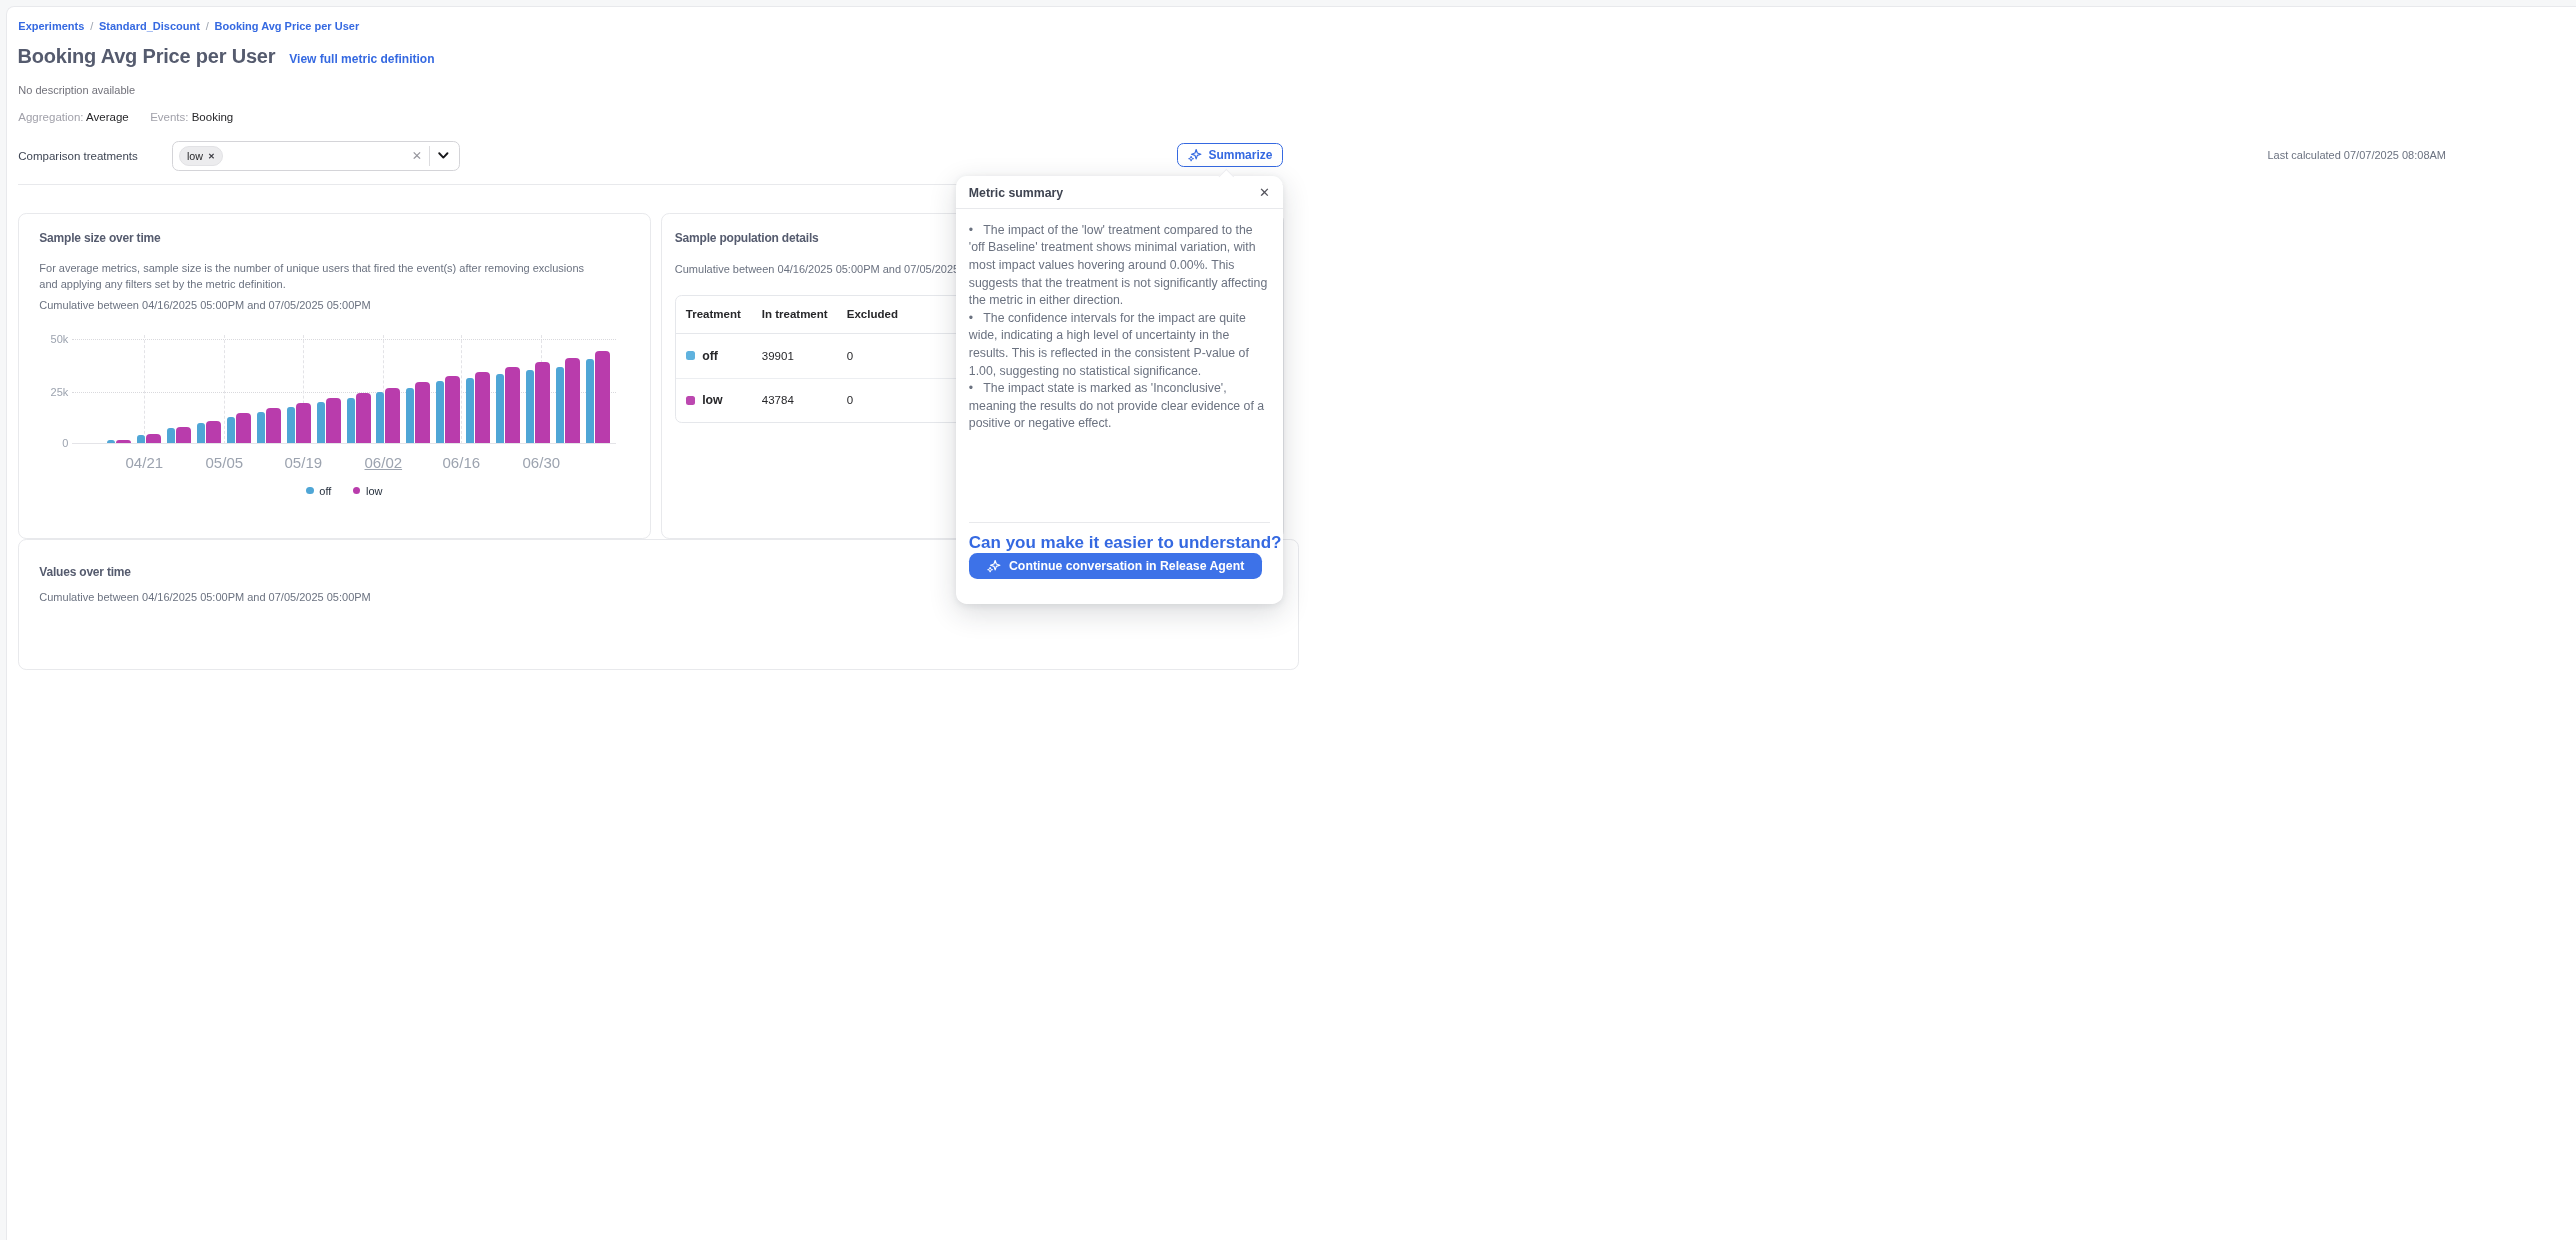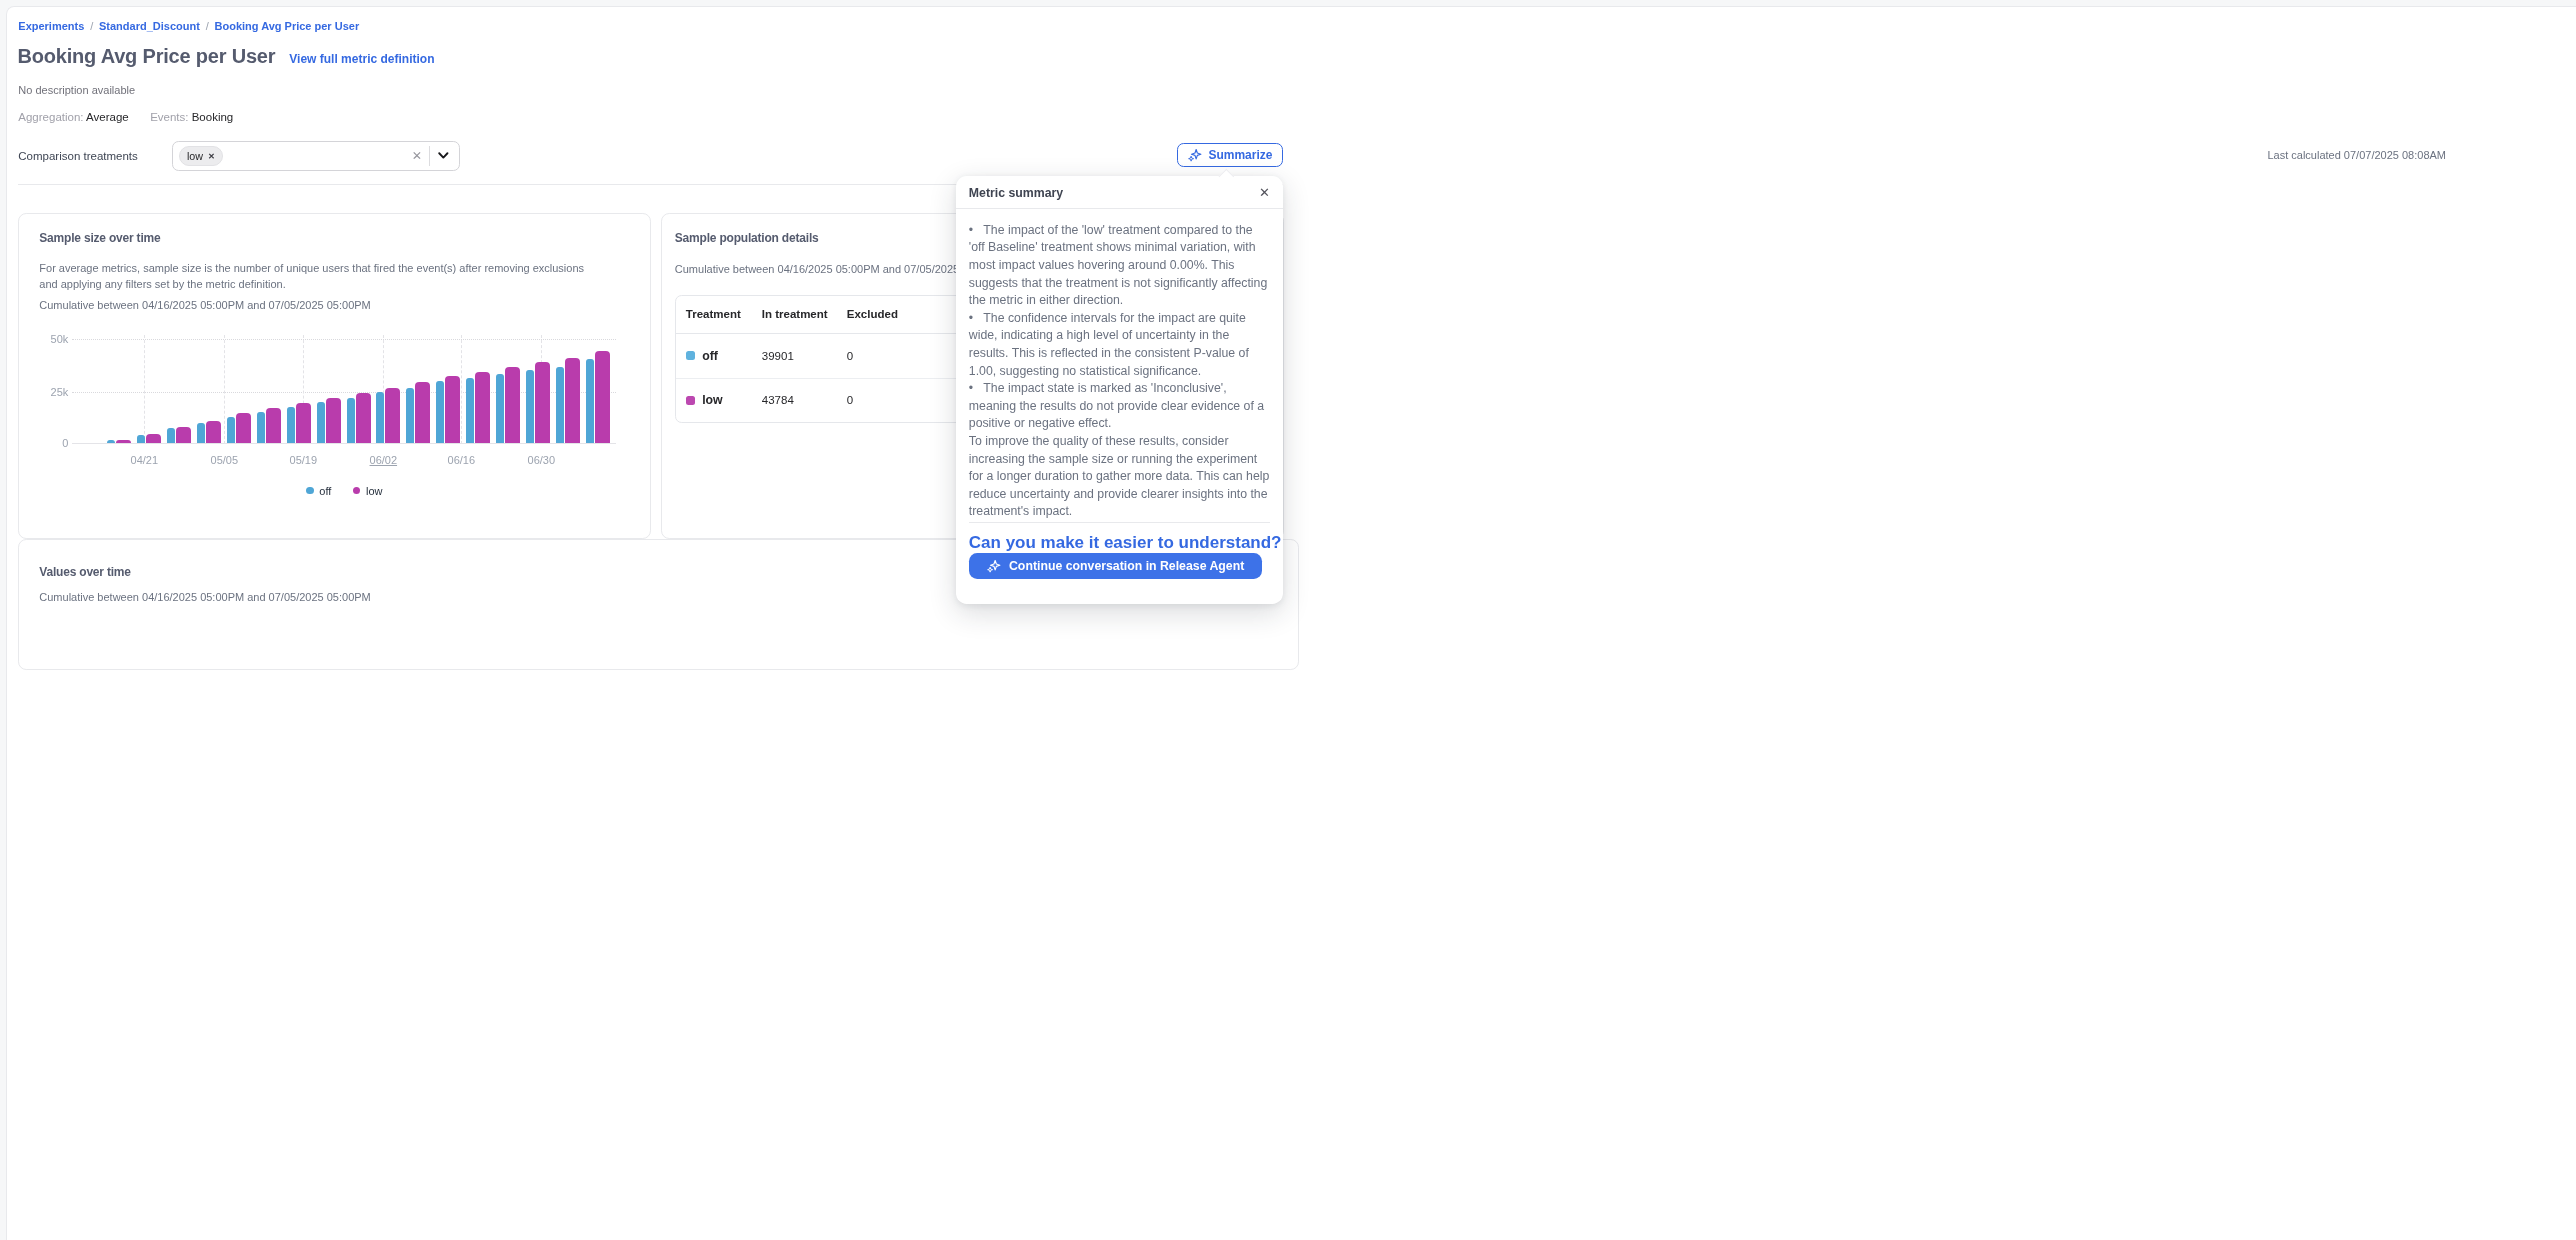--- a/index.html
+++ b/index.html
@@ -55,21 +55,21 @@
   
   .plot { position:absolute; left:53px; top:121px; width:544px; height:109px; }
   .ytick { position:absolute; left:-43px; width:39px; text-align:right; font-size:11px; color:#9ca3af; }
   .gridh { position:absolute; left:0; right:0; border-top:1.2px dotted #d9d9dd; }
   .gridv { position:absolute; top:0; bottom:0; border-left:1.2px dashed #e3e3e7; }
   .baseline { position:absolute; left:0; right:0; bottom:0; height:1.2px; background:#e4e4e8; }
   .pair { position:absolute; bottom:0.8px; display:flex; align-items:flex-end; gap:1.6px; }
   .bar { display:block; }
   .bar.off { width:7.4px; border-radius:2.9px 2.9px 0 0; }
   .bar.low { width:15px; border-radius:4.1px 4.1px 0 0; }
-  .xtick { position:absolute; top:119px; transform:translateX(-50%); font-size:11px; color:#9ca3af; }
+  .xtick { position:absolute; top:119px; transform:translateX(-50%); font-size:15px; color:#9ca3af; }
   .legend { position:absolute; left:0; right:0; top:150px; display:flex; justify-content:center; gap:21.4px; }
   .legend-item { display:flex; align-items:center; gap:5.8px; font-size:11px; color:#1f2937; cursor:pointer; }
   .dot { width:7.4px; height:7.4px; border-radius:50%; }
 
   #card-population { left:654px; top:206px; width:623px; height:326px; }
   #card-population .card-title { position:absolute; left:13px; top:17px; }
   #card-population .range { position:absolute; left:13px; top:47px; white-space:nowrap; }
   .ptable { position:absolute; left:13px; top:81px; width:596px; border:0.8px solid #e5e7eb;
     border-radius:6.6px; overflow:hidden; background:#fff; }
   .trow { display:grid; grid-template-columns:76px 85px 90px 1fr; padding:0 10px; align-items:center; }
@@ -300,21 +300,20 @@
     <div class="notch"></div>
     <div class="pop-head">
       <div class="pop-title">Metric summary</div>
       <div class="pop-close">✕</div>
     </div>
     <div class="pop-div"></div>
     <div class="pop-body" id="summary-body">
         <p>•&nbsp;&nbsp;&nbsp;The impact of the 'low' treatment compared to the 'off Baseline' treatment shows minimal variation, with most impact values hovering around 0.00%. This suggests that the treatment is not significantly affecting the metric in either direction.</p>
         <p>•&nbsp;&nbsp;&nbsp;The confidence intervals for the impact are quite wide, indicating a high level of uncertainty in the results. This is reflected in the consistent P-value of 1.00, suggesting no statistical significance.</p>
         <p>•&nbsp;&nbsp;&nbsp;The impact state is marked as 'Inconclusive', meaning the results do not provide clear evidence of a positive or negative effect.</p>
-        <p>To improve the quality of these results, consider increasing the sample size or running the experiment for a longer duration to gather more data. This can help reduce uncertainty and provide clearer insights into the treatment's impact.</p>
       </div>
     <div class="pop-div2"></div>
     <a class="pop-question">Can you make it easier to understand?</a>
     <button class="cta">
       <span class="icon-sparkle">
         <svg width="14" height="14" viewBox="0 0 18 18">
             <path d="M10.5 2 L12 6.5 L16.5 8 L12 9.5 L10.5 14 L9 9.5 L4.5 8 L9 6.5 Z" fill="none" stroke="currentColor" stroke-width="1.5" stroke-linejoin="round"></path>
             <path d="M4 10.5 L4.8 12.9 L7.2 13.7 L4.8 14.5 L4 16.9 L3.2 14.5 L0.8 13.7 L3.2 12.9 Z" fill="none" stroke="currentColor" stroke-width="1.2" stroke-linejoin="round"></path>
           </svg>
       </span>

